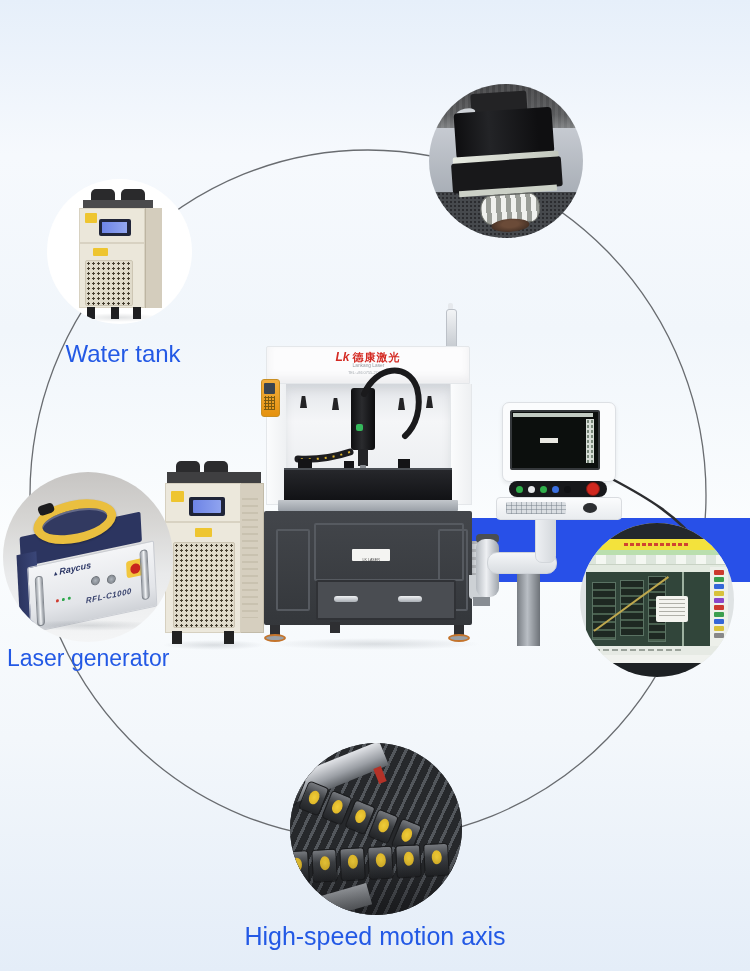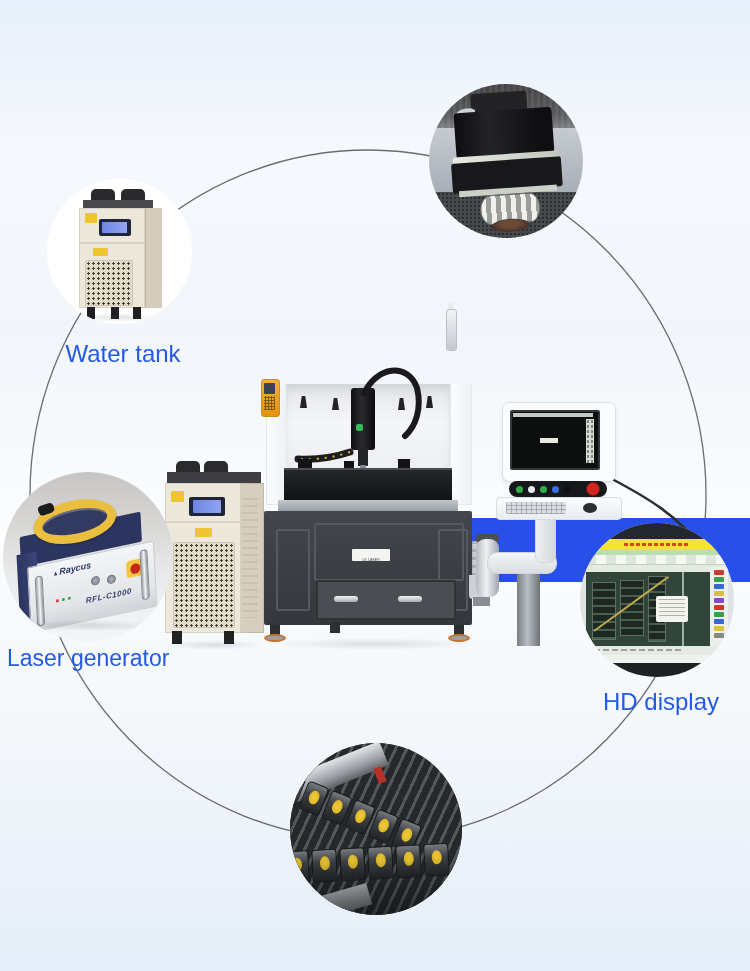--- a/index.html
+++ b/index.html
@@ -187,20 +187,28 @@
   <svg class="orbit" width="750" height="971">
     <ellipse cx="368" cy="495" rx="338" ry="345" fill="none" stroke="#696c70" stroke-width="1.3"></ellipse>
   </svg>
 
   <div class="band"></div>
 
   <div class="scene">
 
     <div class="abs antenna-tip"></div>
     <div class="abs antenna"></div>
+    <div class="abs beam">
+      <div class="logo-row">
+        <span class="logo-sym">Lk</span>
+        <span class="logo-cn">德康激光</span>
+      </div>
+      <div class="logo-en">Lankang Laser</div>
+      <div class="logo-tel">TEL:+86 0755-2747580</div>
+    </div>
     <div class="abs pillar pillar-l"></div>
     <div class="abs pillar pillar-r"></div>
     <div class="abs interior">
       <div class="abs clamp" style="left:14px;top:12px;"></div>
       <div class="abs clamp" style="left:46px;top:14px;"></div>
       <div class="abs clamp" style="left:112px;top:14px;"></div>
       <div class="abs clamp" style="left:140px;top:12px;"></div>
     </div>
     <div class="abs remote"></div>
     <div class="abs remote-scr"></div>
@@ -395,15 +403,15 @@
         <div class="link"></div>
         <div class="link"></div>
         <div class="link"></div>
     </div>
     <div class="abs ma-bracket"></div>
     <div class="abs ma-shade"></div>
   </div>
 
   <div class="label l-wt">Water tank</div>
   <div class="label l-lg">Laser generator</div>
-  <div class="label l-hd">HD display</div>
+  <div class="label l-ma">High-speed motion axis</div>
 
 </div>
 
 </body></html>

